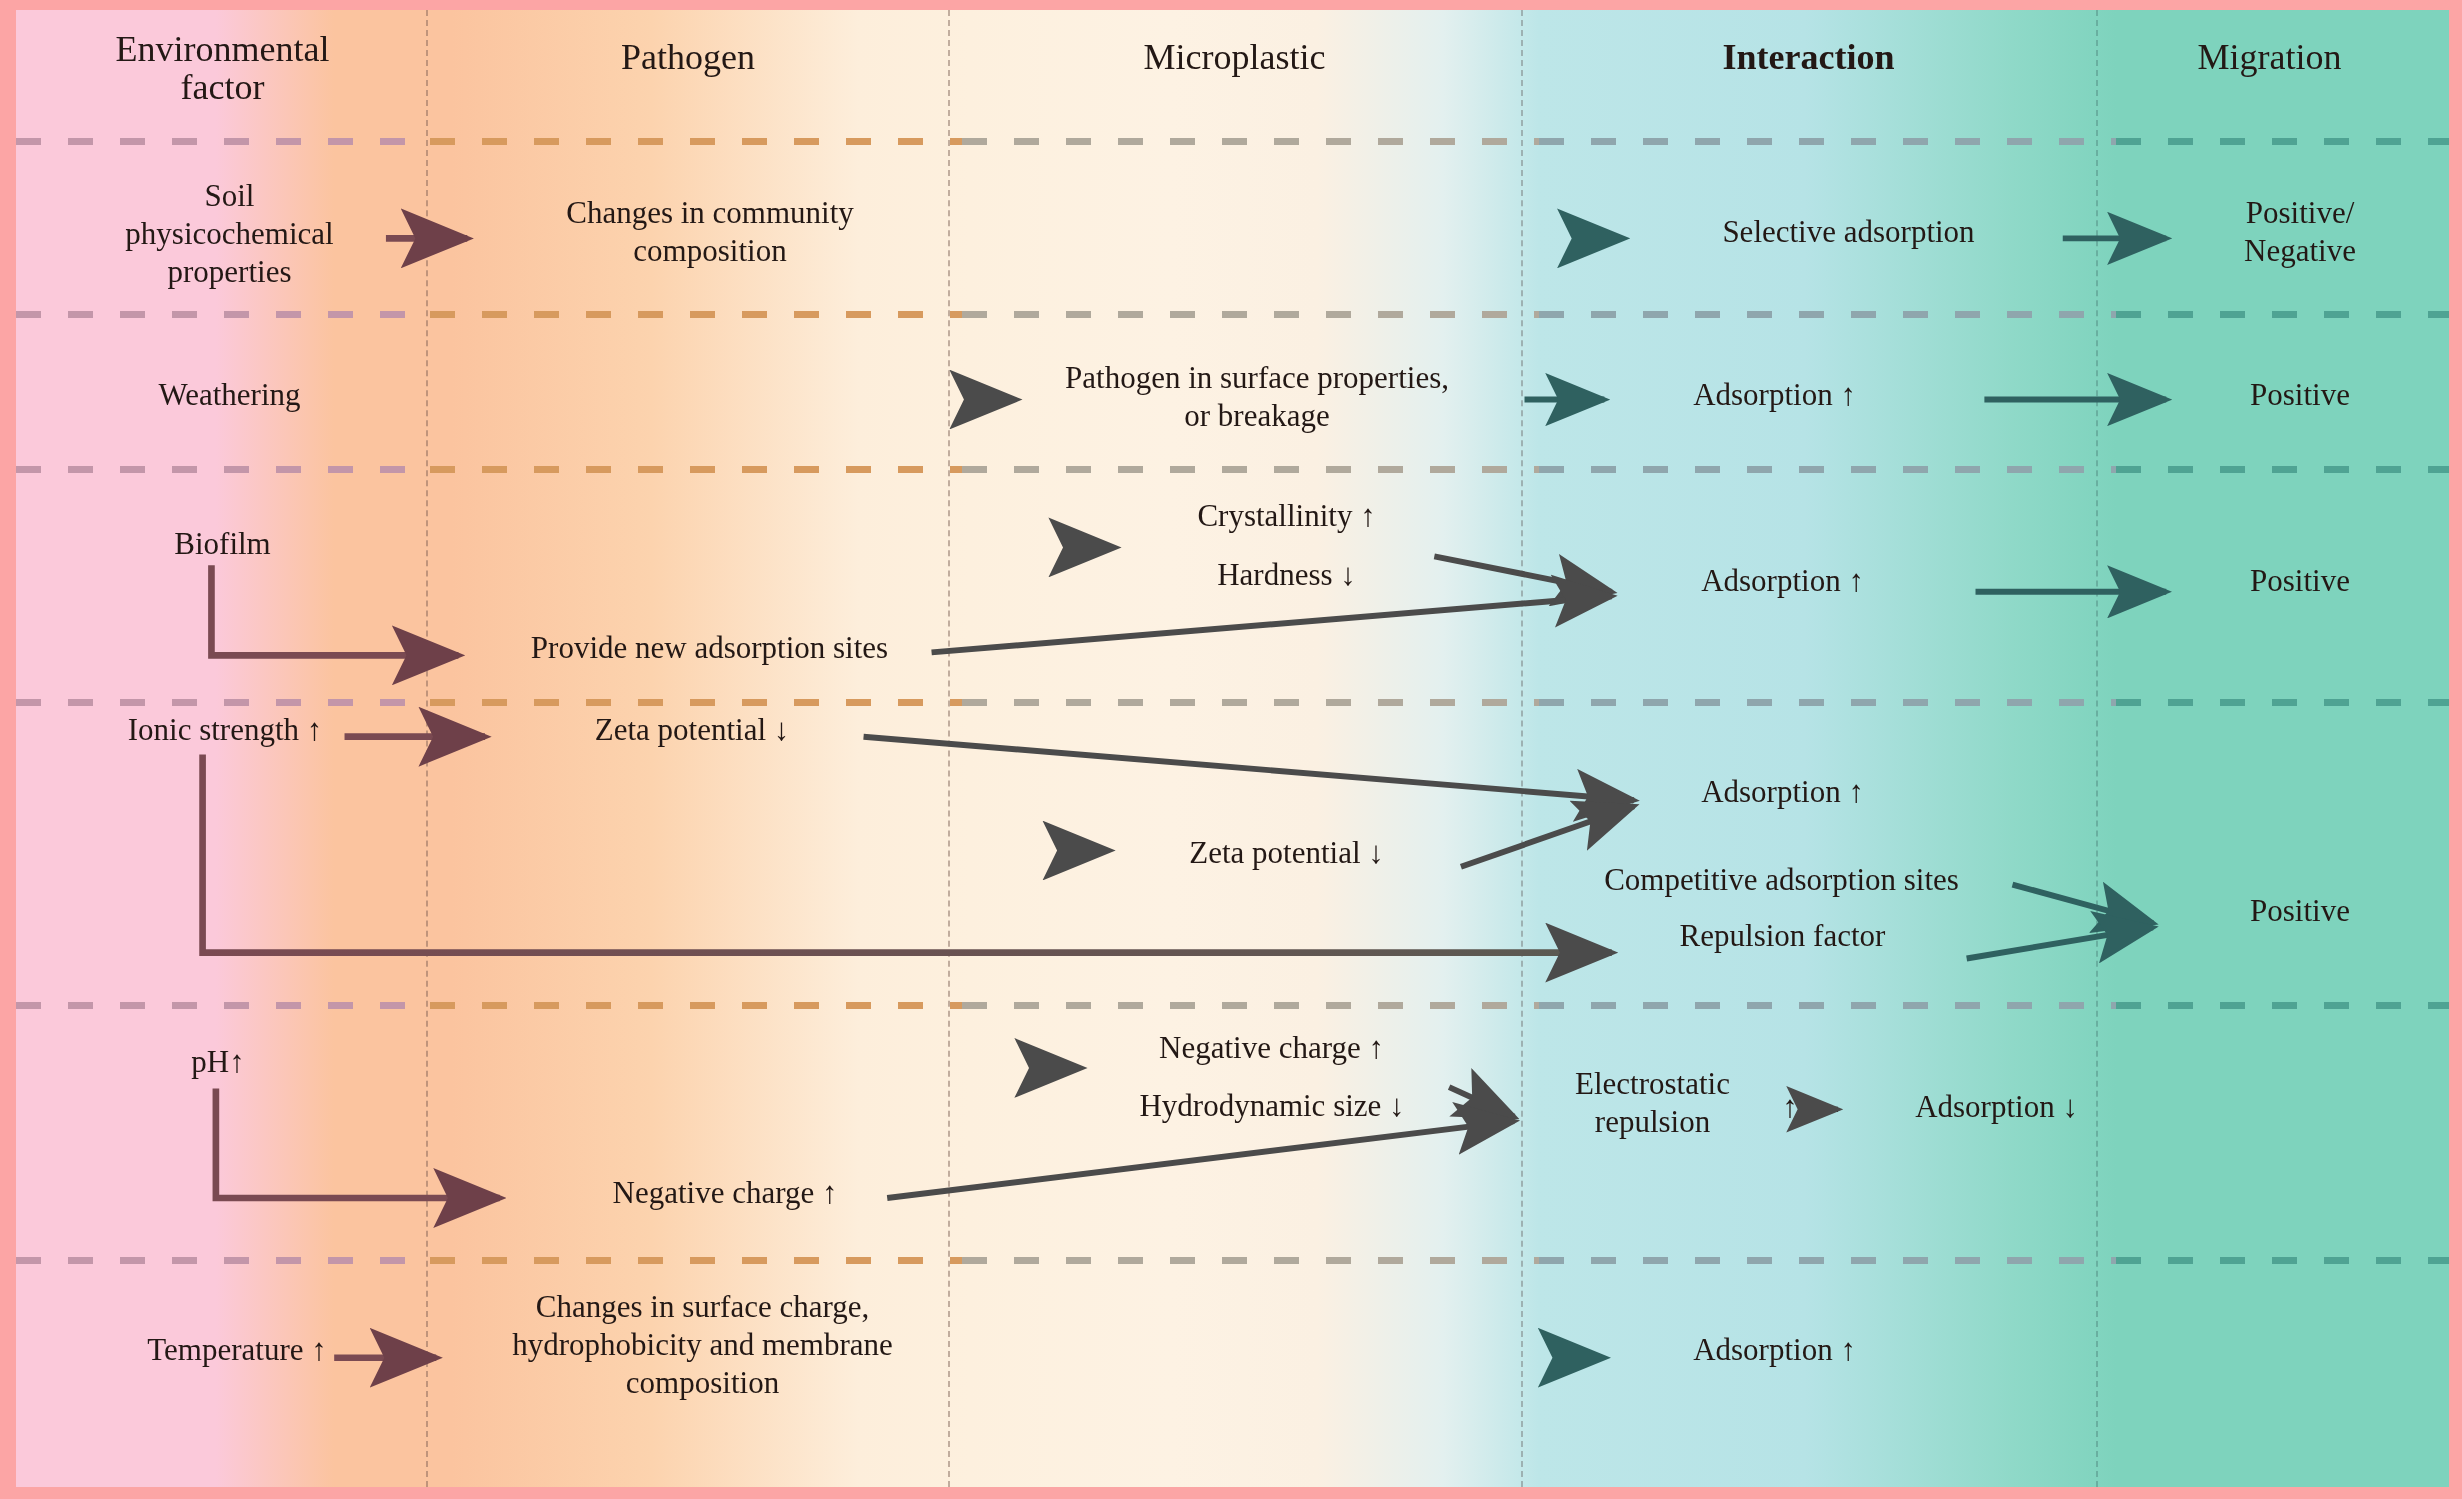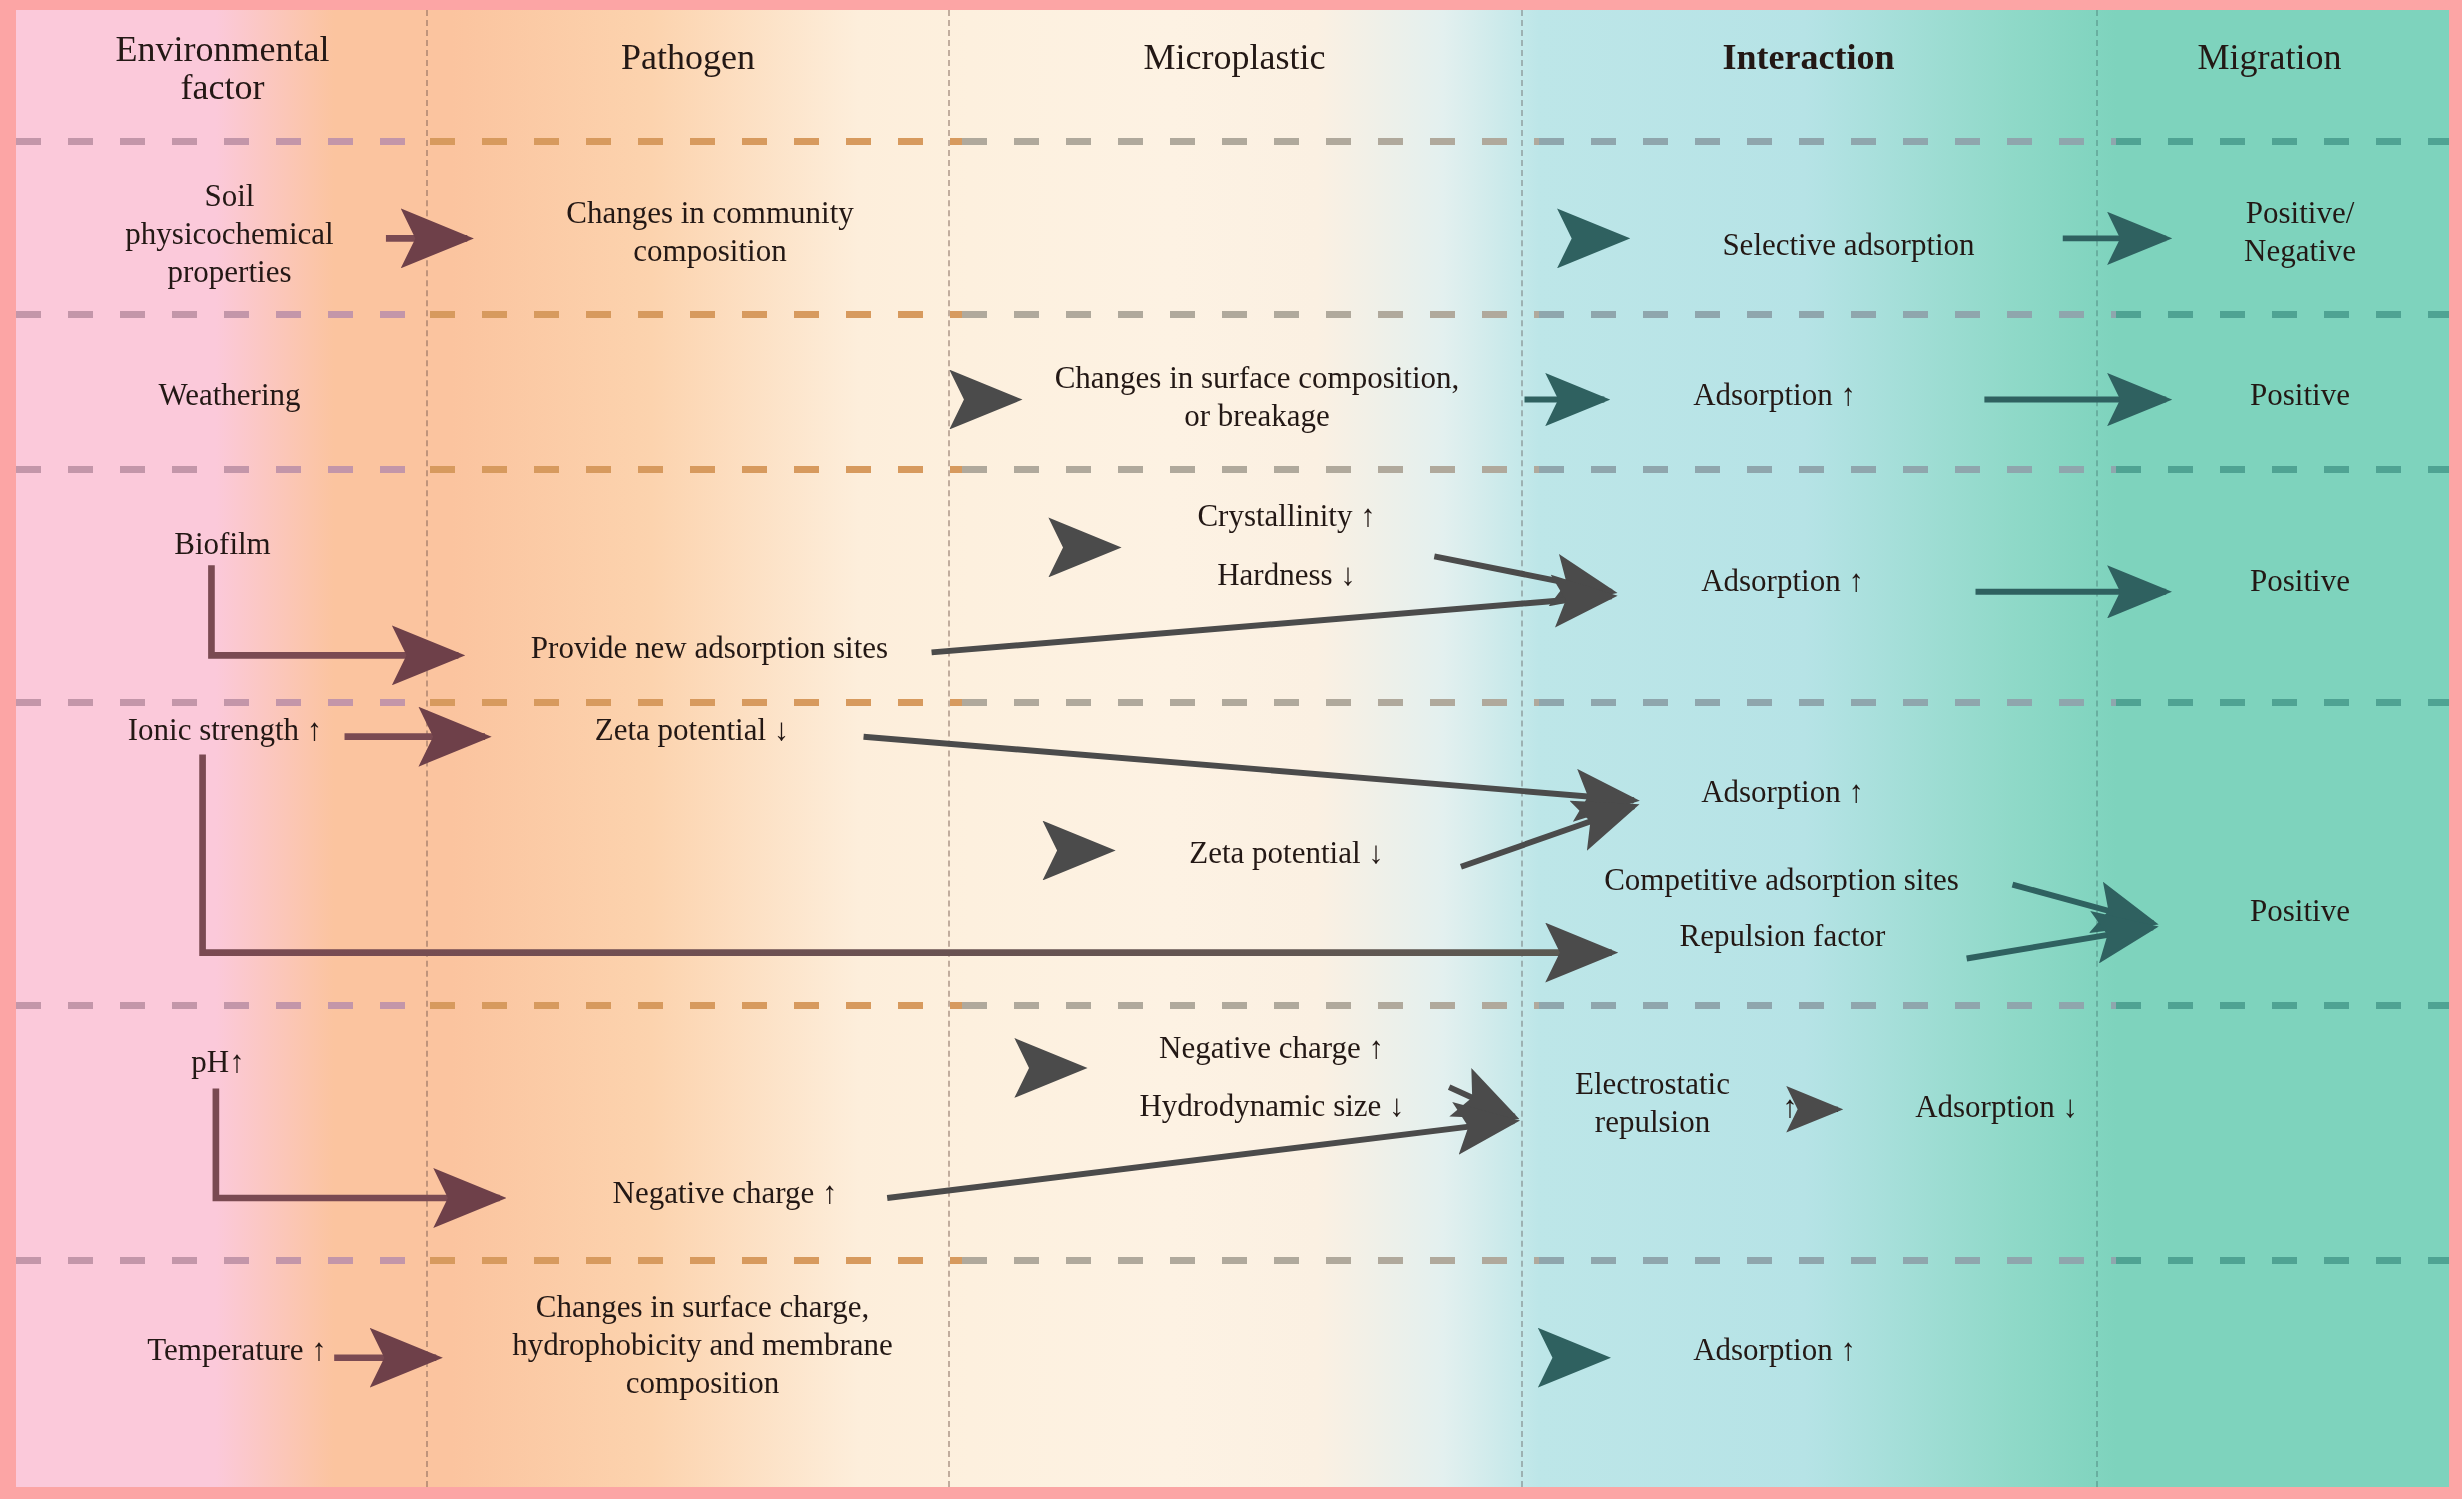--- a/index.html
+++ b/index.html
@@ -140,26 +140,26 @@
   <div class="colhead" style="left:444px; top:38px; width:488px;">Pathogen</div>
   <div class="colhead" style="left:961px;top:38px; width:547px;">Microplastic</div>
   <div class="colhead" style="left:1531px;top:38px; width:555px;font-weight:bold;">Interaction</div>
   <div class="colhead" style="left:2107px;top:38px; width:325px;">Migration</div>
 
   <div class="node" style="left:89px; top:177px; width:281px;">Soil
 physicochemical
 properties</div>
   <div class="node" style="left:503px; top:194px; width:414px;">Changes in community
 composition</div>
-  <div class="node" style="left:1649px;top:226px; width:399px;">Selective adsorption</div>
+  <div class="node" style="left:1649px;top:213px; width:399px;">Selective adsorption</div>
   <div class="node" style="left:2189px;top:194px; width:222px;">Positive/
 Negative</div>
 
   <div class="node" style="left:104px; top:376px; width:251px;">Weathering</div>
-  <div class="node" style="left:1028px;top:359px; width:458px;">Changes in surface composition,
+  <div class="node" style="left:1028px;top:359px; width:458px;">Pathogen in surface properties,
 or breakage</div>
   <div class="node" style="left:1619px;top:376px; width:311px;">Adsorption ↑</div>
   <div class="node" style="left:2189px;top:376px; width:222px;">Positive</div>
 
   <div class="node" style="left:104px; top:525px; width:237px;">Biofilm</div>
   <div class="node" style="left:473px; top:629px; width:473px;">Provide new adsorption sites</div>
   <div class="node" style="left:1131px;top:497px; width:311px;">Crystallinity ↑</div>
   <div class="node" style="left:1131px;top:556px; width:311px;">Hardness ↓</div>
   <div class="node" style="left:1627px;top:562px; width:311px;">Adsorption ↑</div>
   <div class="node" style="left:2189px;top:562px; width:222px;">Positive</div>

